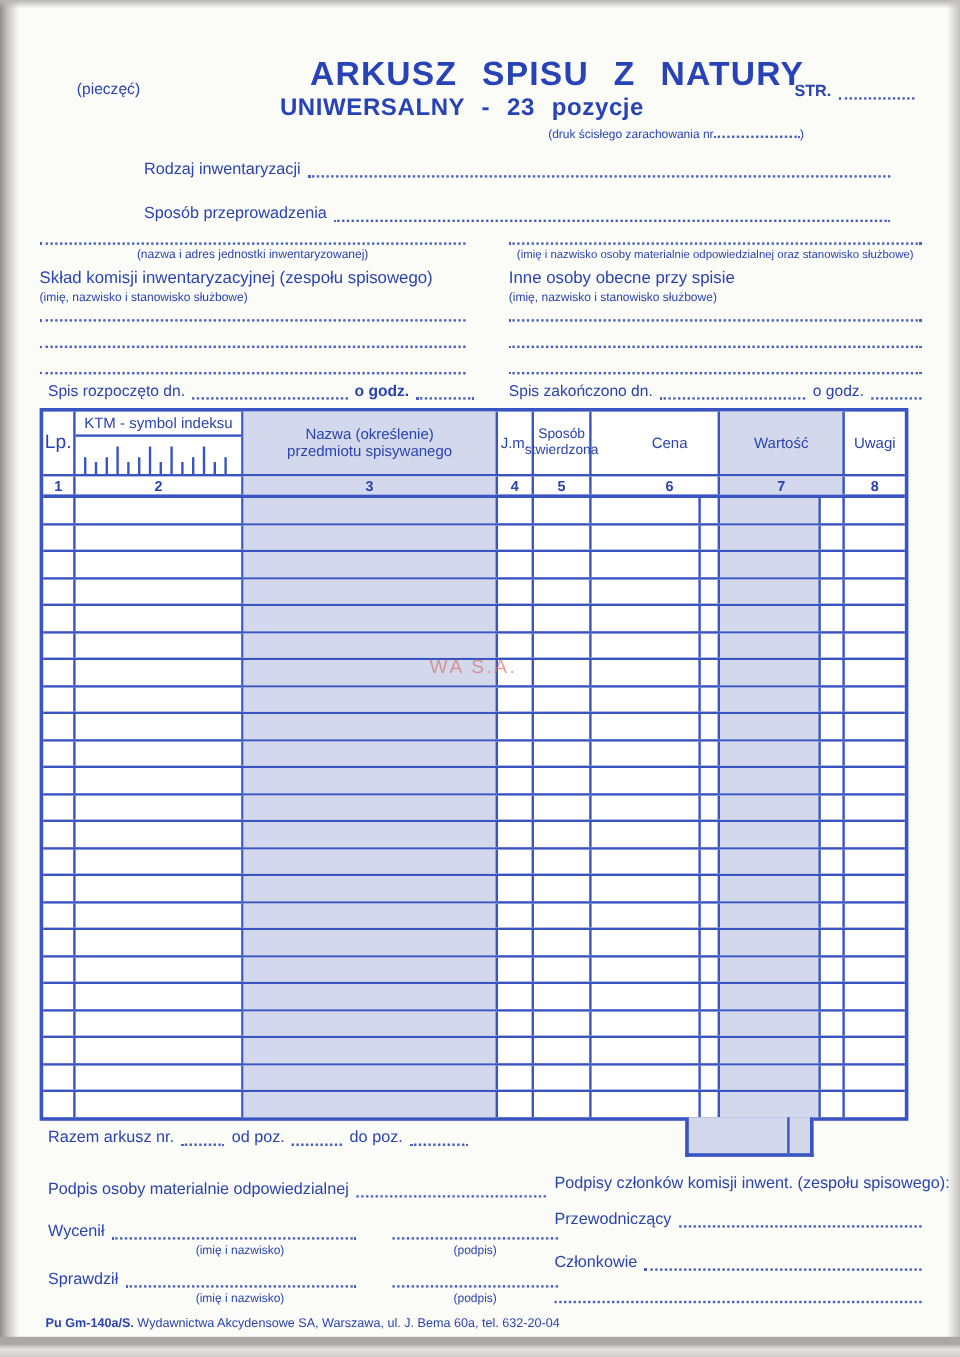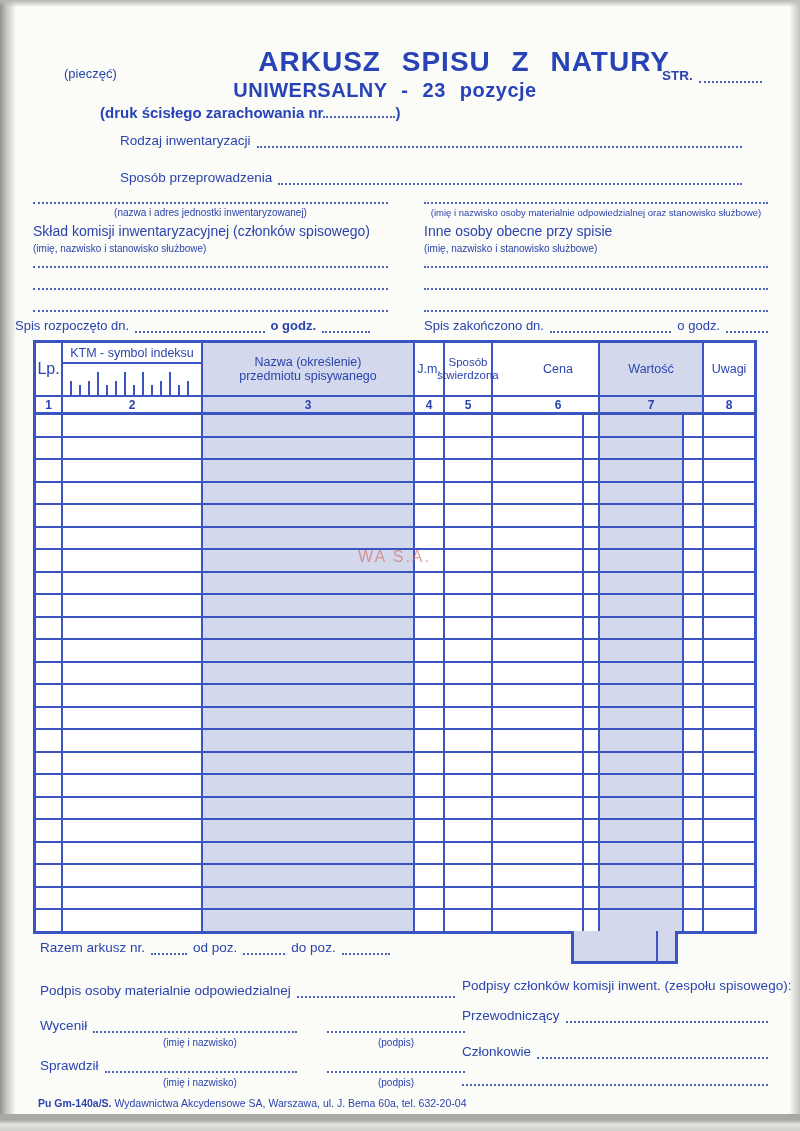--- a/index.html
+++ b/index.html
@@ -27,21 +27,21 @@
   
   .dots{border-bottom:2px dotted #4b63bd;height:14px;}
   .dots.inline{display:inline-block;vertical-align:baseline;}
   .frow{display:flex;align-items:flex-end;gap:6px;}
   .frow .dots{flex:1;}
   .lbl{white-space:nowrap;}
   .cap{font-size:10px;text-align:center;color:var(--ink);}
   
   .title{font-size:28px;font-weight:700;letter-spacing:1px;word-spacing:12px;text-align:right;color:var(--ink-strong);}
   .subtitle{font-size:20px;font-weight:700;word-spacing:8px;letter-spacing:.5px;text-align:center;color:var(--ink-strong);}
-  .strict{font-size:15px;font-weight:700;text-align:left;color:var(--ink-strong);}
+  .strict{font-size:10px;font-weight:400;text-align:right;color:var(--ink-strong);}
   
   .tbl{position:absolute;left:33px;top:340px;width:724px;height:594px;border:3px solid var(--line);display:flex;flex-direction:column;background:#fff;}
   .trow{display:flex;width:100%;}
   .hdr-row{height:54px;border-bottom:2px solid var(--line);}
   .num-row{height:18px;border-bottom:3px solid var(--line);font-size:12px;font-weight:700;}
   .tbl-body{flex:1;display:flex;flex-direction:column;}
   .brow{flex:1;display:flex;border-bottom:2px solid var(--line);}
   .brow:last-child{border-bottom:none;}
   .cell{border-right:2px solid var(--line);position:relative;display:flex;align-items:center;justify-content:center;text-align:center;}
   .cell:last-child{border-right:none;}
@@ -87,33 +87,33 @@
   <div class="abs frow" style="left:120px;top:170px;width:622px;font-size:13.5px;">
     <span class="lbl">Sposób przeprowadzenia</span>
     <span class="dots"></span>
   </div>
 
   <div class="abs dots" style="left:33px;top:190px;width:355px;"></div>
   <div class="abs cap" style="left:33px;top:207px;width:355px;">(nazwa i adres jednostki inwentaryzowanej)</div>
   <div class="abs dots" style="left:424px;top:190px;width:344px;"></div>
   <div class="abs cap" style="left:424px;top:207px;width:344px;font-size:9.5px;">(imię i nazwisko osoby materialnie odpowiedzialnej oraz stanowisko służbowe)</div>
 
-  <div class="abs small-heading" style="left:33px;top:223px;">Skład komisji inwentaryzacyjnej (członków spisowego)</div>
+  <div class="abs small-heading" style="left:33px;top:223px;">Skład komisji inwentaryzacyjnej (zespołu spisowego)</div>
   <div class="abs small-heading" style="left:424px;top:223px;">Inne osoby obecne przy spisie</div>
   <div class="abs" style="left:33px;top:243px;font-size:10px;">(imię, nazwisko i stanowisko służbowe)</div>
   <div class="abs" style="left:424px;top:243px;font-size:10px;">(imię, nazwisko i stanowisko służbowe)</div>
 
   <div class="abs dots" style="left:33px;top:254px;width:355px;"></div>
   <div class="abs dots" style="left:33px;top:276px;width:355px;"></div>
   <div class="abs dots" style="left:33px;top:298px;width:355px;"></div>
   <div class="abs dots" style="left:424px;top:254px;width:344px;"></div>
   <div class="abs dots" style="left:424px;top:276px;width:344px;"></div>
   <div class="abs dots" style="left:424px;top:298px;width:344px;"></div>
 
-  <div class="abs frow" style="left:15px;top:318px;width:355px;font-size:13px;">
+  <div class="abs frow" style="left:40px;top:318px;width:355px;font-size:13px;">
     <span class="lbl">Spis rozpoczęto dn.</span>
     <span class="dots"></span>
     <span class="lbl" style="font-weight:700;">o godz.</span>
     <span class="dots" style="flex:0 0 48px;"></span>
   </div>
   <div class="abs frow" style="left:424px;top:318px;width:344px;font-size:13px;">
     <span class="lbl">Spis zakończono dn.</span>
     <span class="dots"></span>
     <span class="lbl">o godz.</span>
     <span class="dots" style="flex:0 0 42px;"></span>

